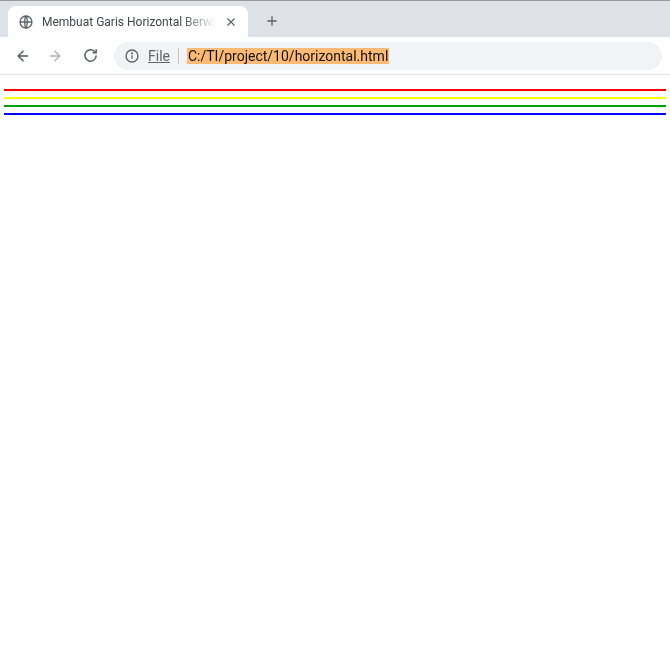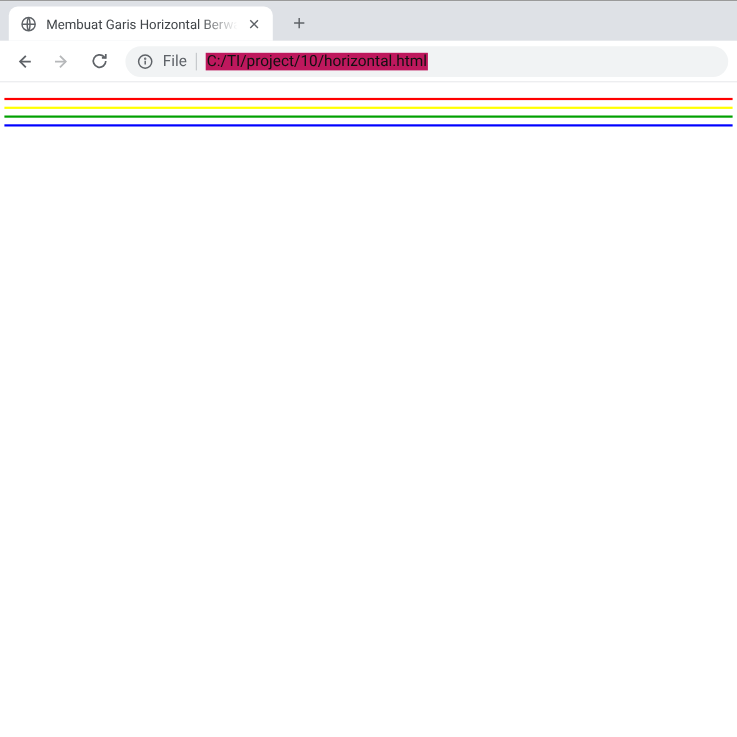--- a/index.html
+++ b/index.html
@@ -105,27 +105,28 @@
       width: 16px;
       height: 16px;
       color: #5f6368;
       flex-shrink: 0;
     }
     .omnibox-scheme {
       color: #5f6368;
       font-size: 14px;
       padding-right: 8px;
       border-right: 1px solid #c3c6c9;
+      text-decoration: underline;
     }
     .omnibox-url {
       flex: 1;
       font-size: 14px;
     }
     .url-selected {
-      background: #be185d;
+      background: #fdba74;
       color: #111;
       padding: 0 1px;
     }
     .viewport {
       background: #fff;
       padding: 8px 4px;
     }
     .hr-line {
       height: 2px;
       margin: 6px 0;

